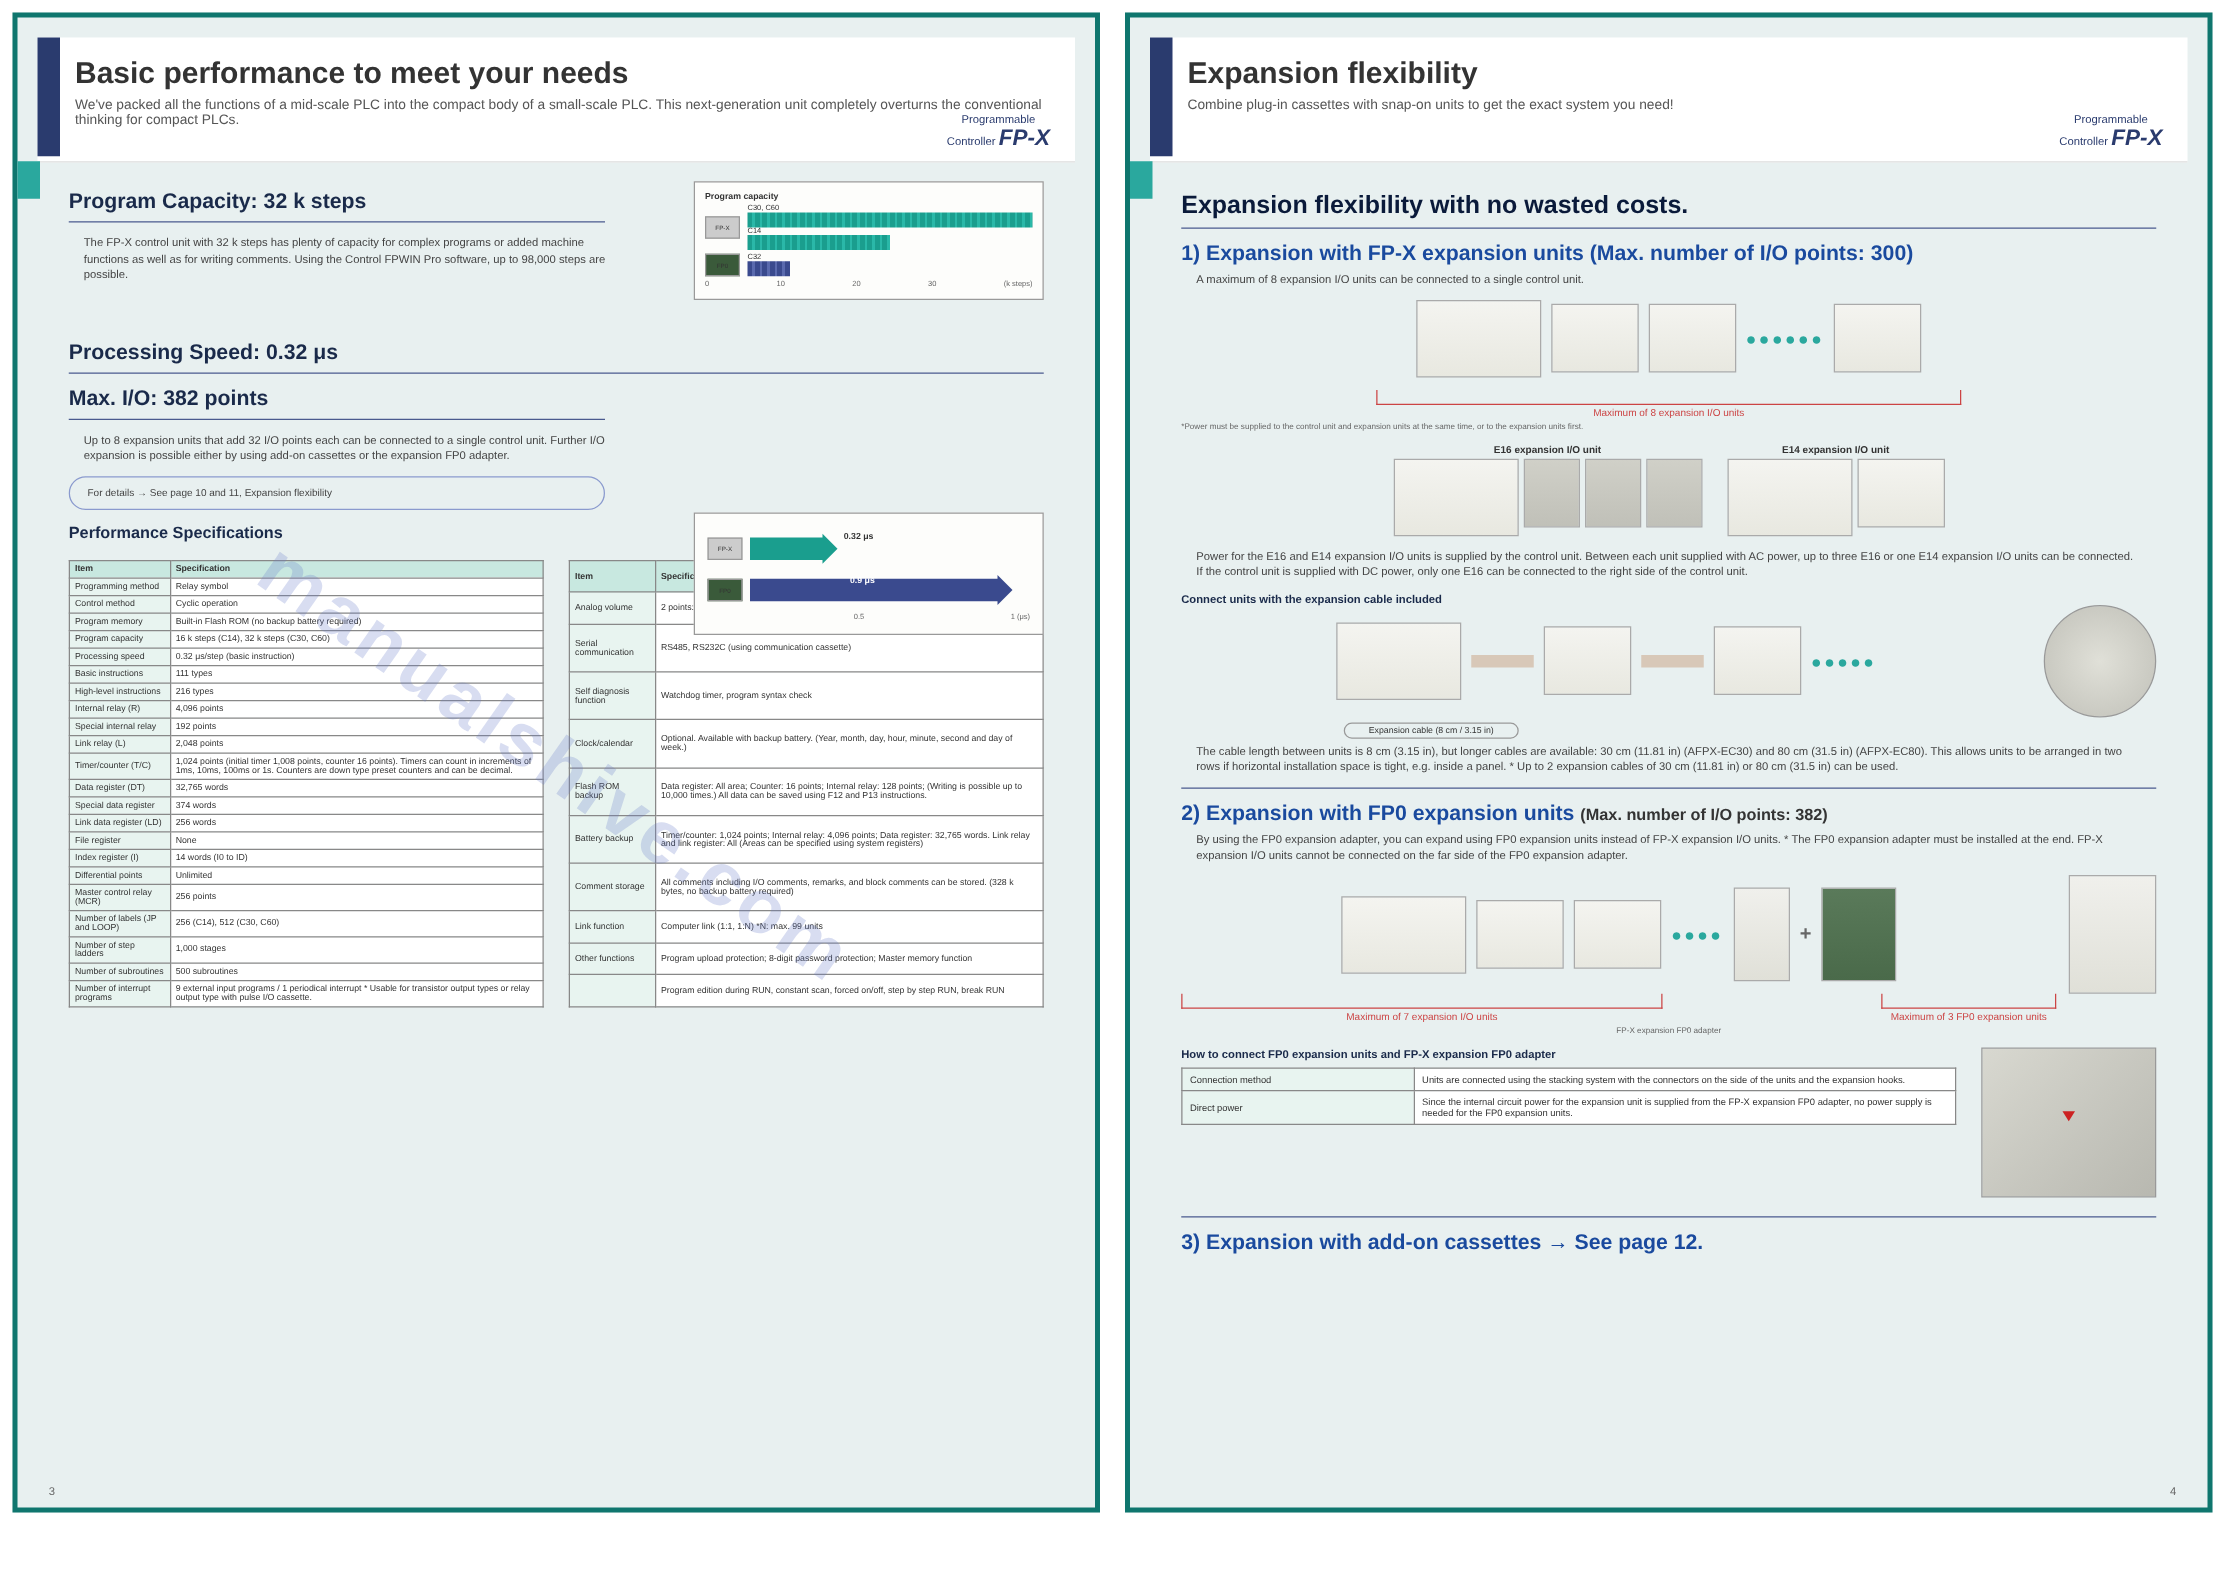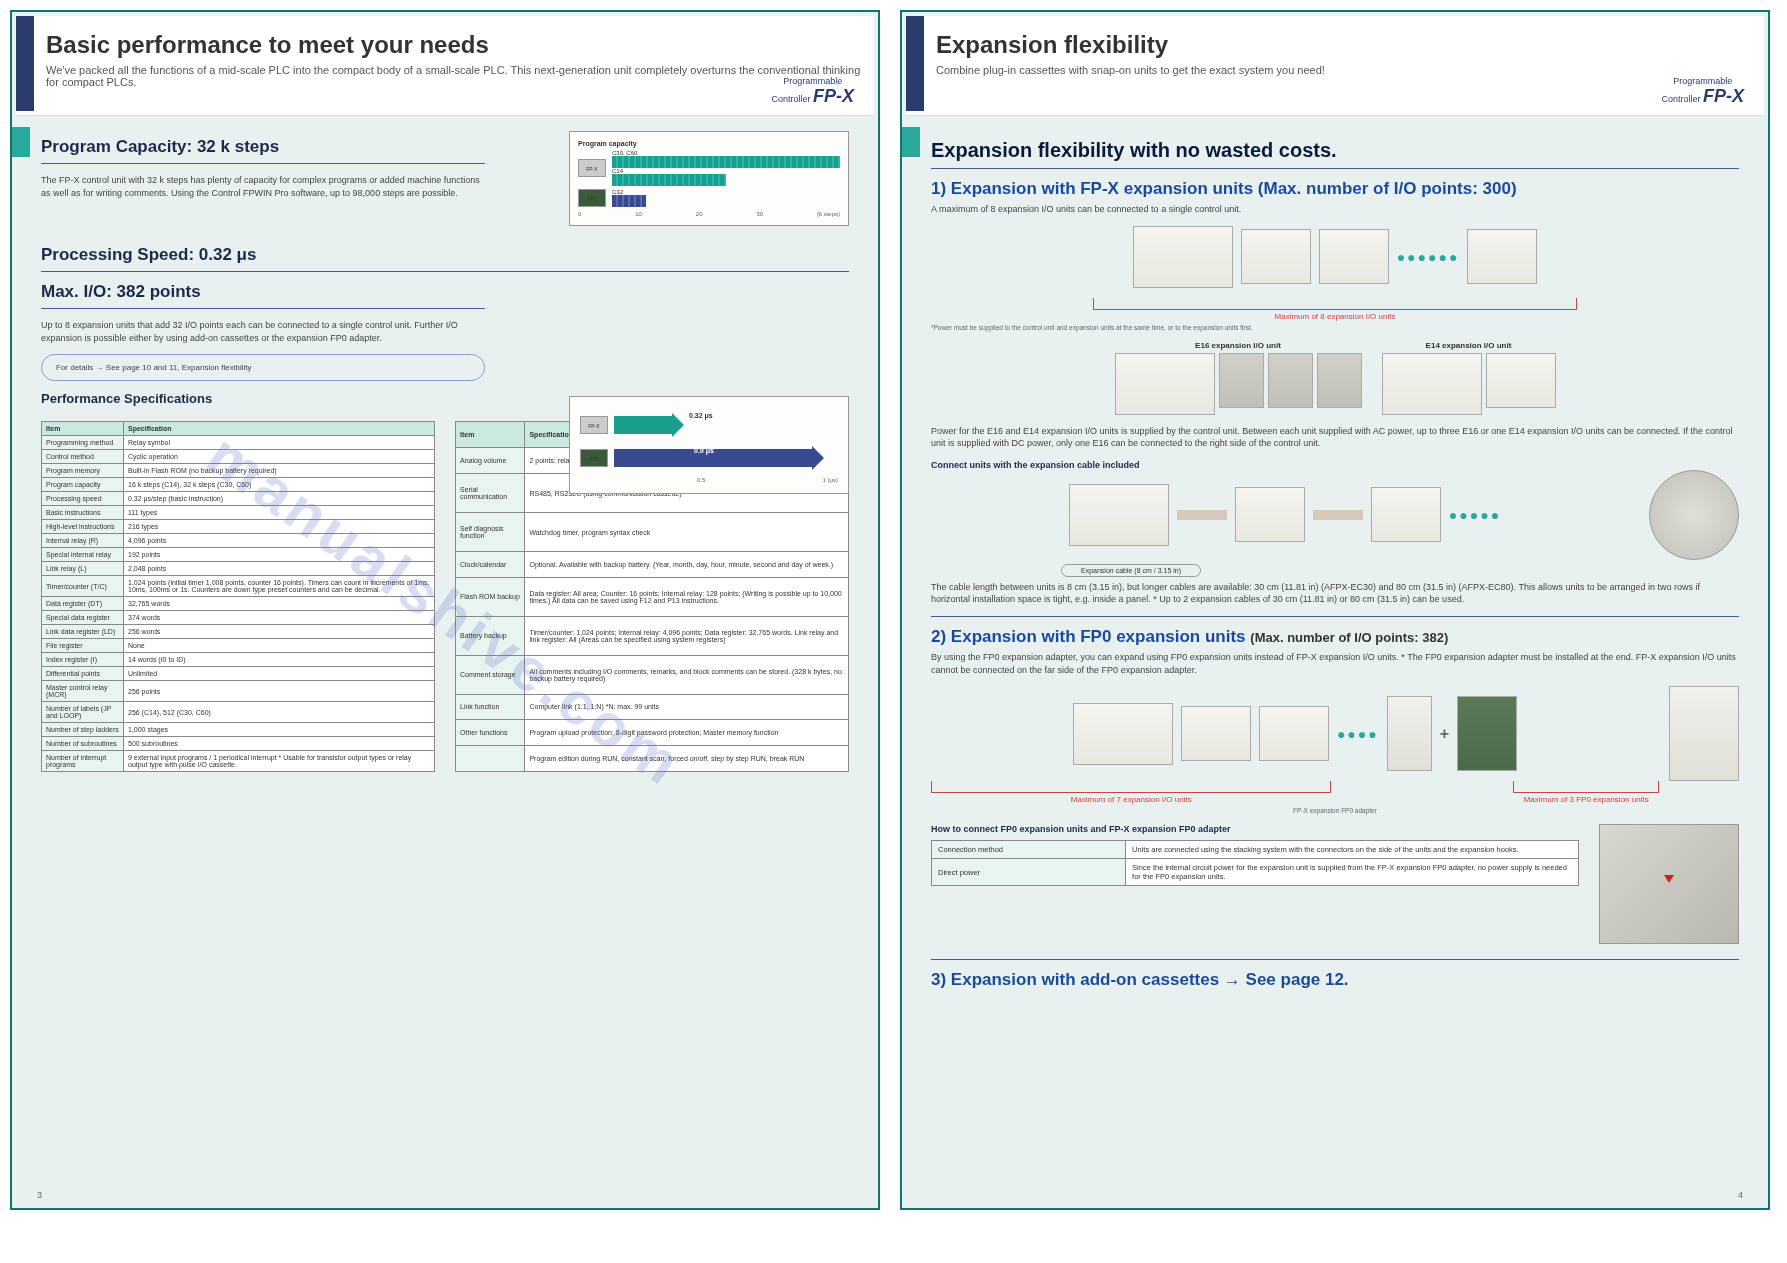--- a/index.html
+++ b/index.html
@@ -1,30 +1,30 @@
 <!DOCTYPE html>
 <html><head>
 <meta charset="utf-8">
 <style>
 * { margin: 0; padding: 0; box-sizing: border-box; }
 body { font-family: Arial, sans-serif; background: #fff; display: flex; gap: 20px; padding: 10px; font-size: 8px; color: #333; }
 .page { width: 870px; position: relative; }
-.page-inner { background: #e8f0f0; border: 2px solid #0f766e; padding: 4px; position: relative; min-height: 1200px; }
+.page-inner { background: #e8f0f0; border: 4px solid #0f766e; padding: 16px; position: relative; min-height: 1200px; }
 .header-band { background: #fff; height: 100px; position: relative; border-bottom: 1px solid #ddd; }
 .blue-spine { position: absolute; left: 0; top: 0; width: 18px; height: 95px; background: #2a3b6e; }
 .header-title { position: absolute; left: 30px; top: 15px; font-size: 24px; font-weight: bold; color: #333; }
 .header-sub { position: absolute; left: 30px; top: 48px; font-size: 11px; color: #555; }
 .brand { position: absolute; right: 20px; top: 60px; font-size: 9px; color: #2a3b6e; text-align: center; }
 .brand .fpx { font-size: 18px; font-style: italic; font-weight: bold; color: #2a3b6e; }
 .content { padding: 15px 25px; position: relative; }
 .teal-tab { position: absolute; left: 0; top: 115px; width: 18px; height: 30px; background: #2aa89e; }
 .section-header { font-size: 20px; font-weight: bold; color: #0a1a3a; margin: 8px 0 4px; }
 .section-big { font-size: 17px; font-weight: bold; color: #1a2a4a; margin: 6px 0 6px; }
 .section-blue-title { font-size: 17px; font-weight: bold; color: #1a4a9e; margin-top: 10px; }
-.section-sub { font-size: 9px; color: #444; margin: 4px 0 10px; line-height: 1.4; }
+.section-sub { font-size: 9px; color: #444; margin: 4px 12px 10px; line-height: 1.4; }
 .hr-thin { border: none; border-top: 1px solid #4a5a8e; margin: 6px 0 10px; }
 .hr-thin-short { border: none; border-top: 1px solid #4a5a8e; margin: 6px 0 10px; width: 55%; }
 .chart-box { border: 1px solid #999; background: #fdfdfb; padding: 8px; width: 280px; position: absolute; right: 25px; }
 .bar-row { display: flex; align-items: center; margin: 3px 0; gap: 6px; }
 .bar-label-img { width: 28px; height: 18px; background: #ccc; border: 1px solid #999; font-size: 5px; text-align: center; line-height: 18px; }
 .bar { height: 12px; }
 .bar.teal { background: repeating-linear-gradient(90deg, #1a9e8e 0, #1a9e8e 4px, #2ab8a8 4px, #2ab8a8 6px); }
 .bar.navy { background: repeating-linear-gradient(90deg, #3a4a8e 0, #3a4a8e 4px, #5a6aae 4px, #5a6aae 6px); }
 .arrow-box { border: 1px solid #999; background: #fdfdfb; padding: 10px; width: 280px; position: absolute; right: 25px; }
 .arrow { height: 18px; position: relative; margin: 6px 0; }

